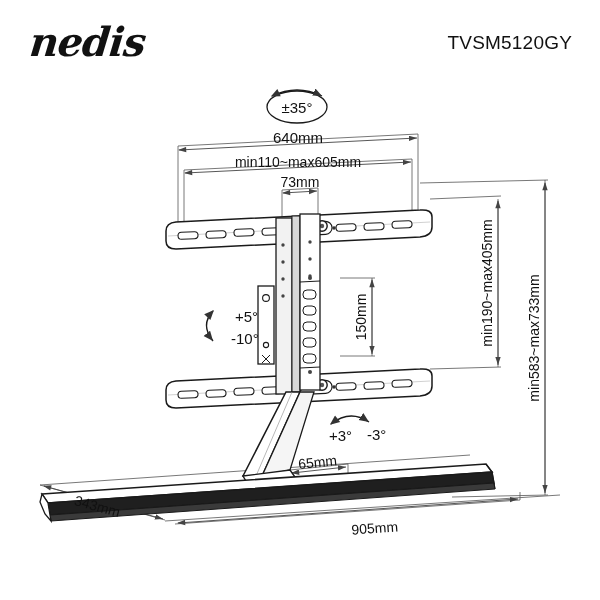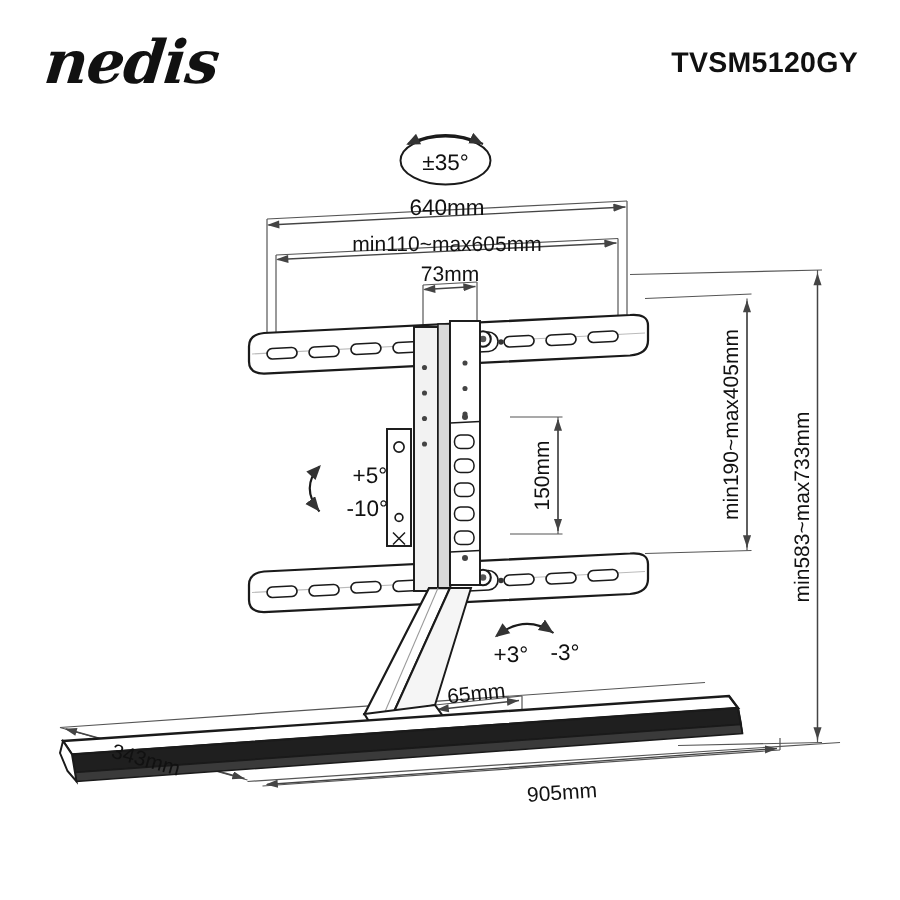--- a/index.html
+++ b/index.html
@@ -27,21 +27,21 @@
     font-weight: 700;
     color: #111111;
     letter-spacing: -1px;
     transform: skewX(-6deg);
   }
   #model-number {
     position: absolute;
     right: 28px;
     top: 32px;
     font-size: 19px;
-    font-weight: 700;
+    font-weight: 400;
     color: #111111;
     letter-spacing: 0.2px;
   }
   #drawing {
     position: absolute;
     left: 0;
     top: 0;
     width: 600px;
     height: 600px;
   }

